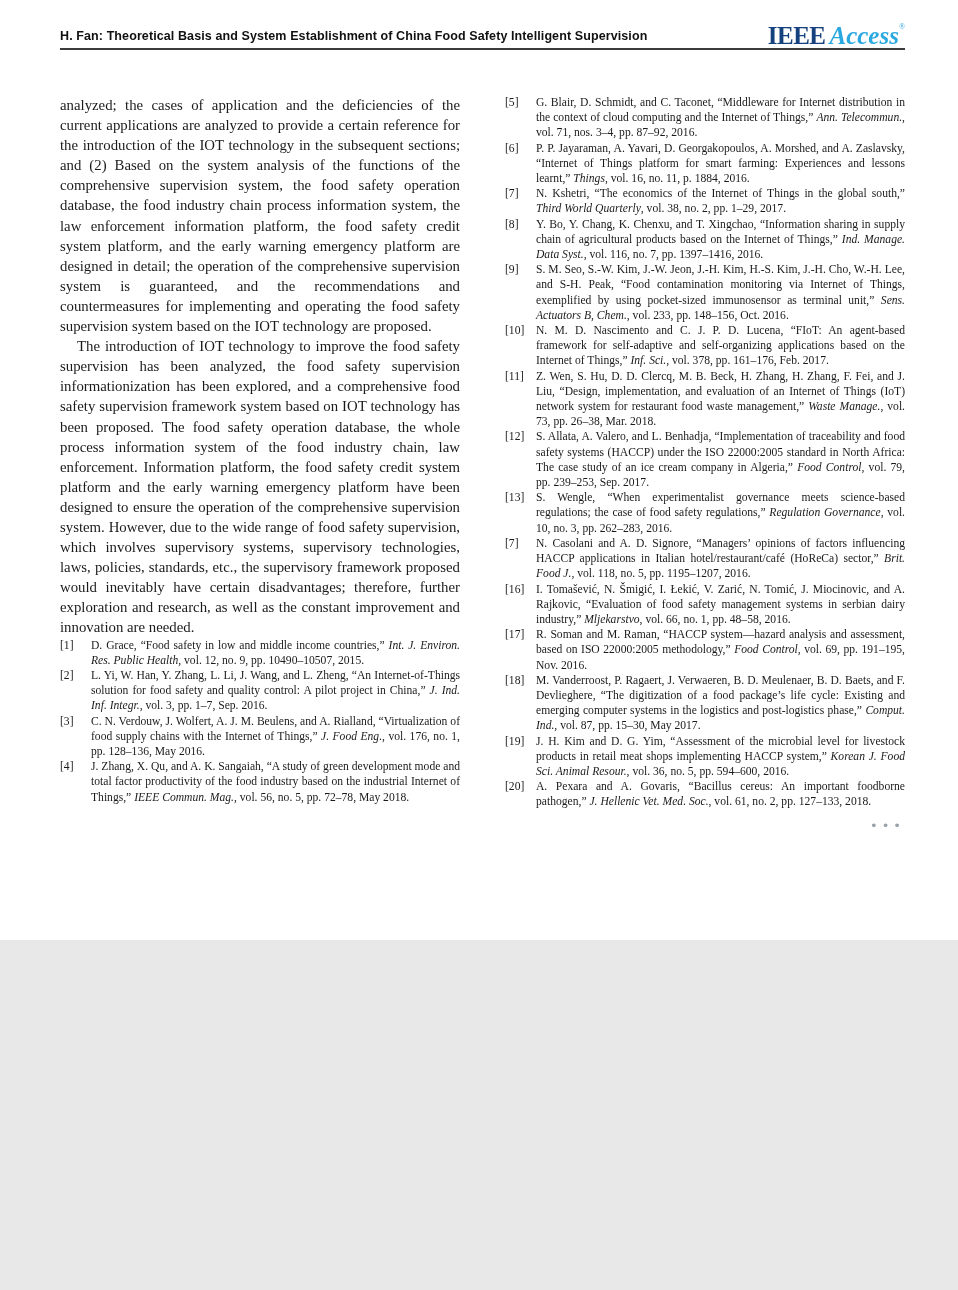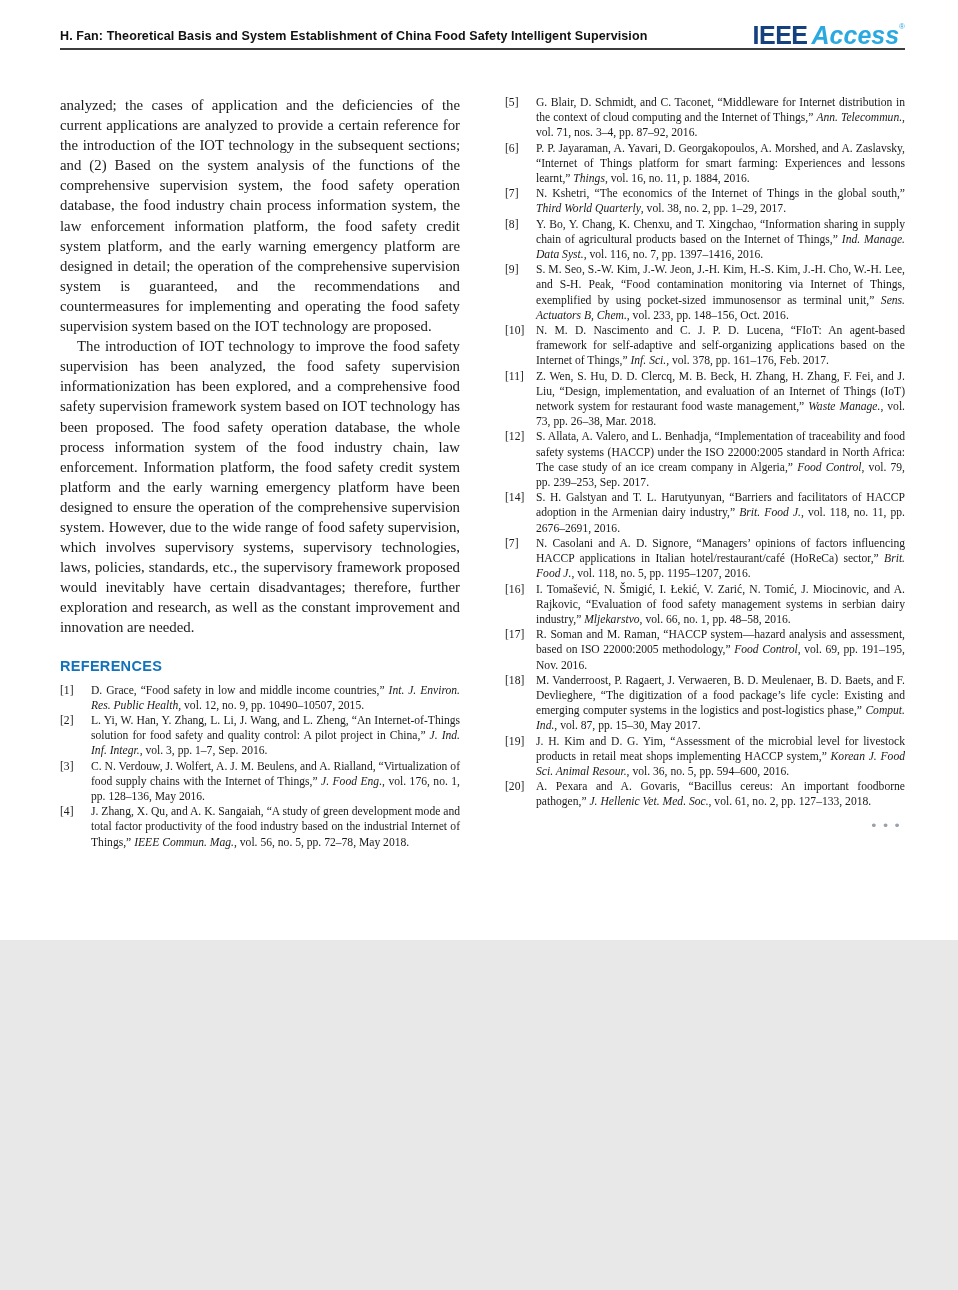--- a/index.html
+++ b/index.html
@@ -10,21 +10,21 @@
   }
   
   .header {
     position:absolute; left:60px; right:53px; top:14px; height:34px;
     display:flex; justify-content:space-between; align-items:flex-end;
   }
   .running-title {
     font-family:"Liberation Sans", sans-serif; font-weight:700;
     font-size:12.5px; color:#111; padding-bottom:5px; letter-spacing:0.1px;
   }
-  .logo { font-family:Liberation Sans, sans-serif; font-size:25px; line-height:1; white-space:nowrap; }
+  .logo { font-family:Liberation Serif, serif; font-size:25px; line-height:1; white-space:nowrap; }
   .logo-ieee { color:#15417E; font-weight:800; letter-spacing:-0.5px; }
   .logo-access { color:#2AA9E0; font-style:italic; font-weight:600; margin-left:4px; }
   .logo-mark { color:#2AA9E0; font-size:8px; vertical-align:top; font-style:normal; }
   .header-rule {
     position:absolute; left:60px; right:53px; top:48px; height:2px;
     background:#3c3c3c;
   }
   
   .columns {
     position:absolute; left:60px; top:95px; width:845px;
@@ -68,21 +68,20 @@
   </div>
   <div class="header-rule"></div>
 
   <div class="columns">
 
     <div class="col">
       <div>
           <p class="para">analyzed; the cases of application and the deficiencies of the current applications are analyzed to provide a certain reference for the introduction of the IOT technology in the subsequent sections; and (2) Based on the system analysis of the functions of the comprehensive supervision system, the food safety operation database, the food industry chain process information system, the law enforcement information platform, the food safety credit system platform, and the early warning emergency platform are designed in detail; the operation of the comprehensive supervision system is guaranteed, and the recommendations and countermeasures for implementing and operating the food safety supervision system based on the IOT technology are proposed.</p>
           <p class="para indent">The introduction of IOT technology to improve the food safety supervision has been analyzed, the food safety supervision informationization has been explored, and a comprehensive food safety supervision framework system based on IOT technology has been proposed. The food safety operation database, the whole process information system of the food industry chain, law enforcement. Information platform, the food safety credit system platform and the early warning emergency platform have been designed to ensure the operation of the comprehensive supervision system. However, due to the wide range of food safety supervision, which involves supervisory systems, supervisory technologies, laws, policies, standards, etc., the supervisory framework proposed would inevitably have certain disadvantages; therefore, further exploration and research, as well as the constant improvement and innovation are needed.</p>
         </div>
-      <div class="refs-heading">REFERENCES</div>
       <div>
           <div class="ref">
             <span class="ref-num">[1]</span>
             <span class="ref-text"><span>D. Grace, “Food safety in low and middle income countries,” </span><i>Int. J. Environ. Res. Public Health</i><span>, vol. 12, no. 9, pp. 10490–10507, 2015.</span></span>
           </div>
           <div class="ref">
             <span class="ref-num">[2]</span>
             <span class="ref-text"><span>L. Yi, W. Han, Y. Zhang, L. Li, J. Wang, and L. Zheng, “An Internet-of-Things solution for food safety and quality control: A pilot project in China,” </span><i>J. Ind. Inf. Integr.</i><span>, vol. 3, pp. 1–7, Sep. 2016.</span></span>
           </div>
           <div class="ref">
@@ -124,22 +123,22 @@
           </div>
           <div class="ref">
             <span class="ref-num">[11]</span>
             <span class="ref-text"><span>Z. Wen, S. Hu, D. D. Clercq, M. B. Beck, H. Zhang, H. Zhang, F. Fei, and J. Liu, “Design, implementation, and evaluation of an Internet of Things (IoT) network system for restaurant food waste management,” </span><i>Waste Manage.</i><span>, vol. 73, pp. 26–38, Mar. 2018.</span></span>
           </div>
           <div class="ref">
             <span class="ref-num">[12]</span>
             <span class="ref-text"><span>S. Allata, A. Valero, and L. Benhadja, “Implementation of traceability and food safety systems (HACCP) under the ISO 22000:2005 standard in North Africa: The case study of an ice cream company in Algeria,” </span><i>Food Control</i><span>, vol. 79, pp. 239–253, Sep. 2017.</span></span>
           </div>
           <div class="ref">
-            <span class="ref-num">[14]</span>
-            <span class="ref-text"><span>S. H. Galstyan and T. L. Harutyunyan, “Barriers and facilitators of HACCP adoption in the Armenian dairy industry,” </span><i>Brit. Food J.</i><span>, vol. 118, no. 11, pp. 2676–2691, 2016.</span></span>
+            <span class="ref-num">[13]</span>
+            <span class="ref-text"><span>S. Wengle, “When experimentalist governance meets science-based regulations; the case of food safety regulations,” </span><i>Regulation Governance</i><span>, vol. 10, no. 3, pp. 262–283, 2016.</span></span>
           </div>
           <div class="ref">
             <span class="ref-num">[7]</span>
             <span class="ref-text"><span>N. Casolani and A. D. Signore, “Managers’ opinions of factors influencing HACCP applications in Italian hotel/restaurant/café (HoReCa) sector,” </span><i>Brit. Food J.</i><span>, vol. 118, no. 5, pp. 1195–1207, 2016.</span></span>
           </div>
           <div class="ref">
             <span class="ref-num">[16]</span>
             <span class="ref-text"><span>I. Tomašević, N. Šmigić, I. Łekić, V. Zarić, N. Tomić, J. Miocinovic, and A. Rajkovic, “Evaluation of food safety management systems in serbian dairy industry,” </span><i>Mljekarstvo</i><span>, vol. 66, no. 1, pp. 48–58, 2016.</span></span>
           </div>
           <div class="ref">

